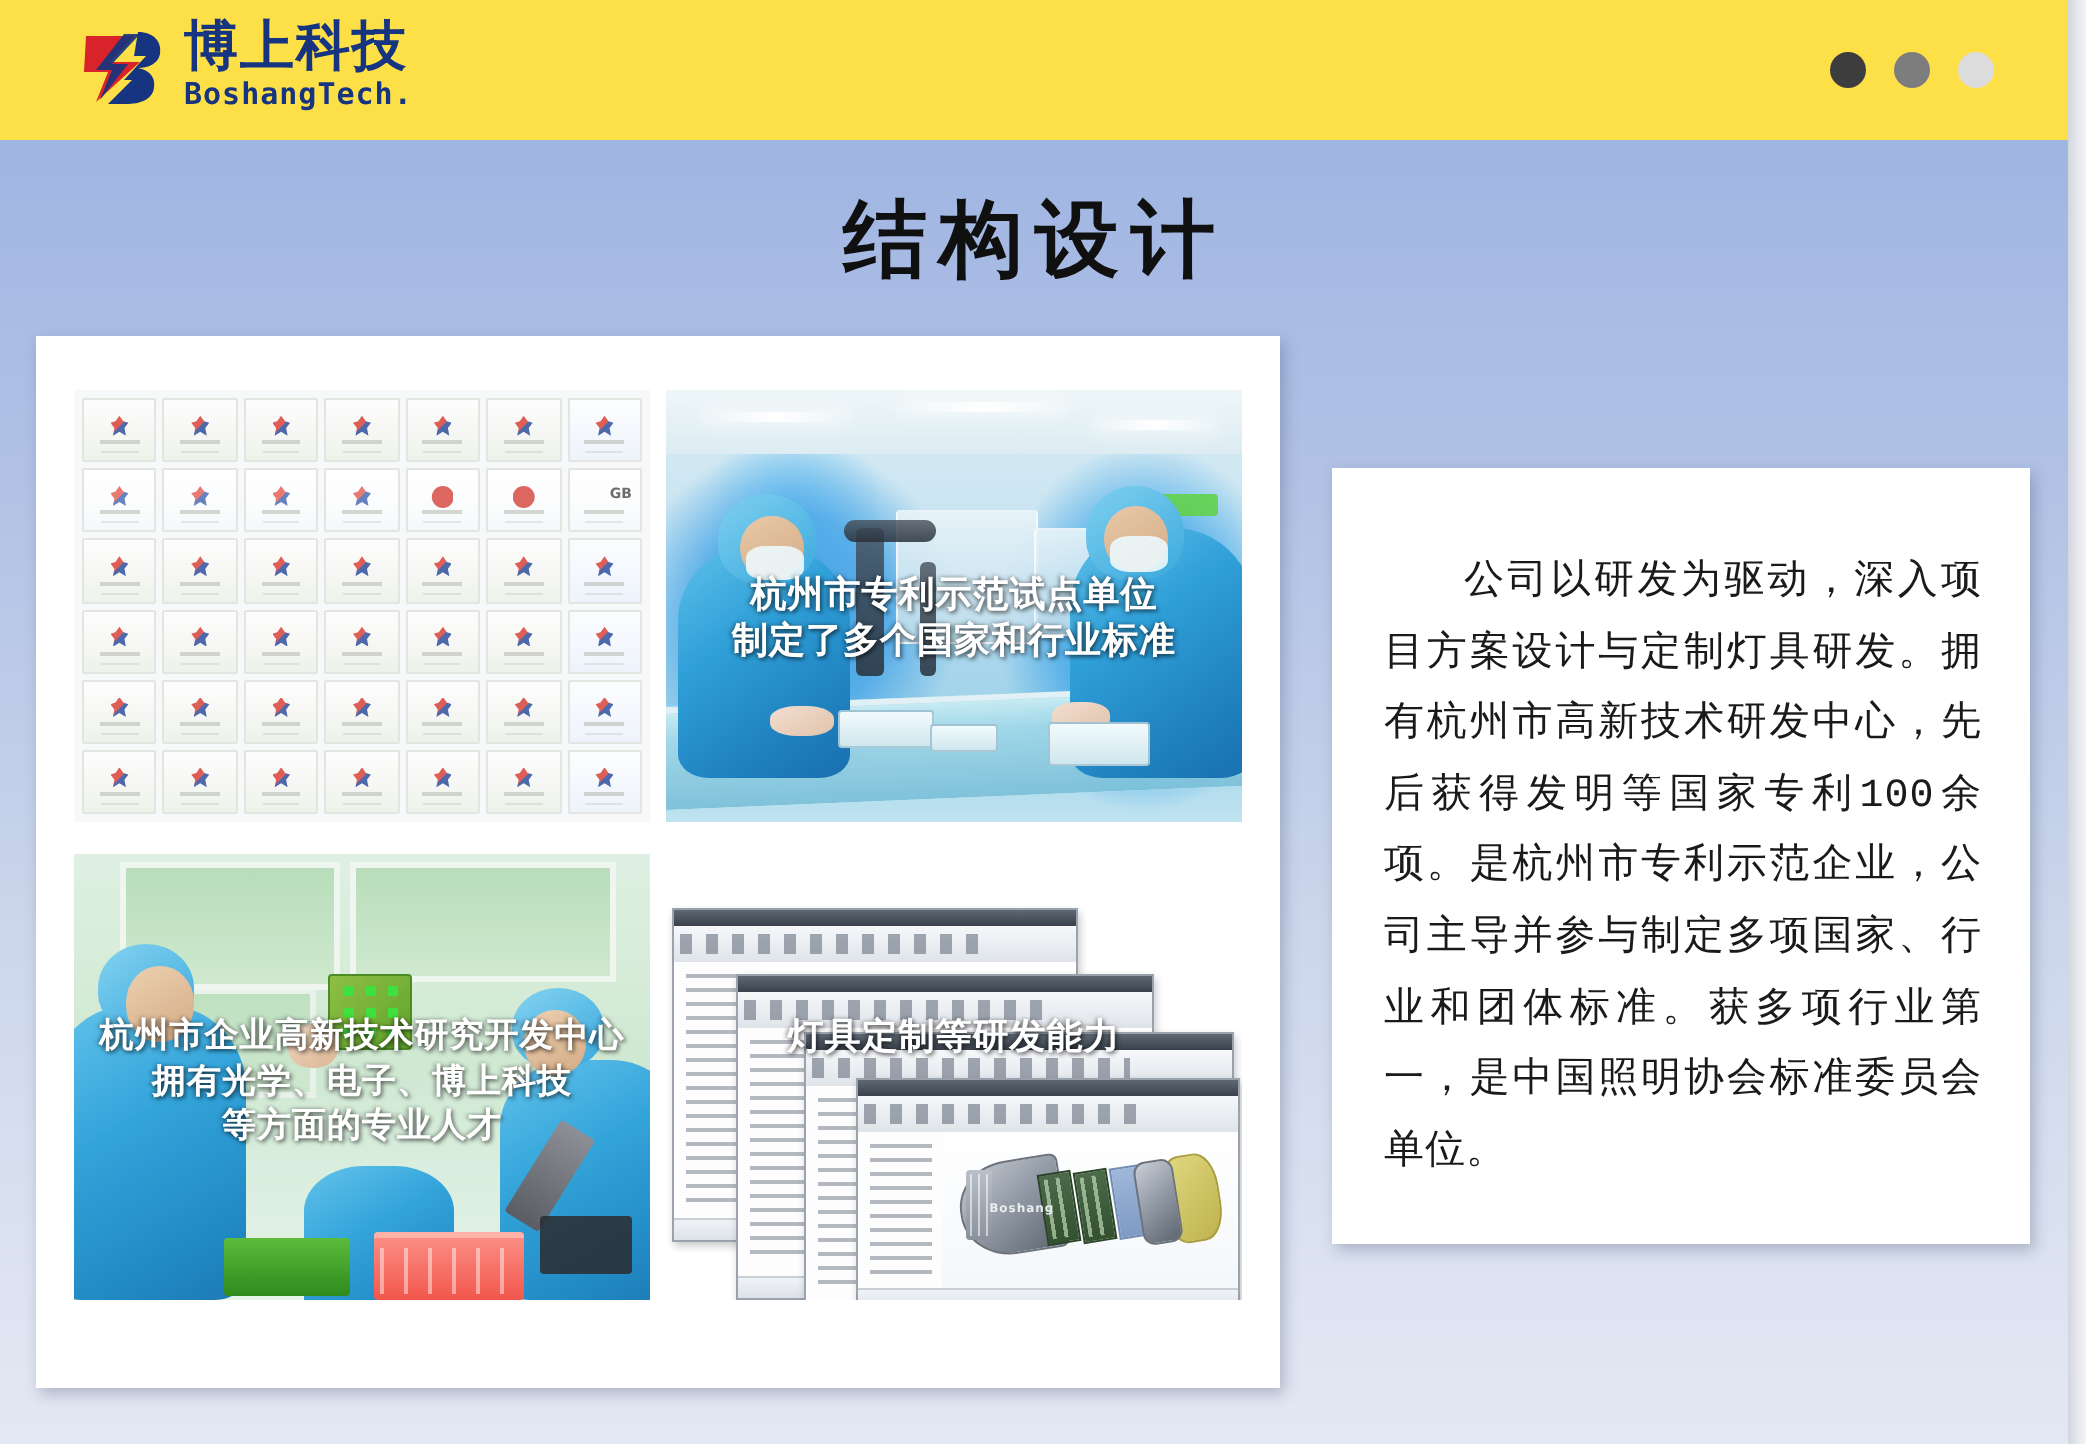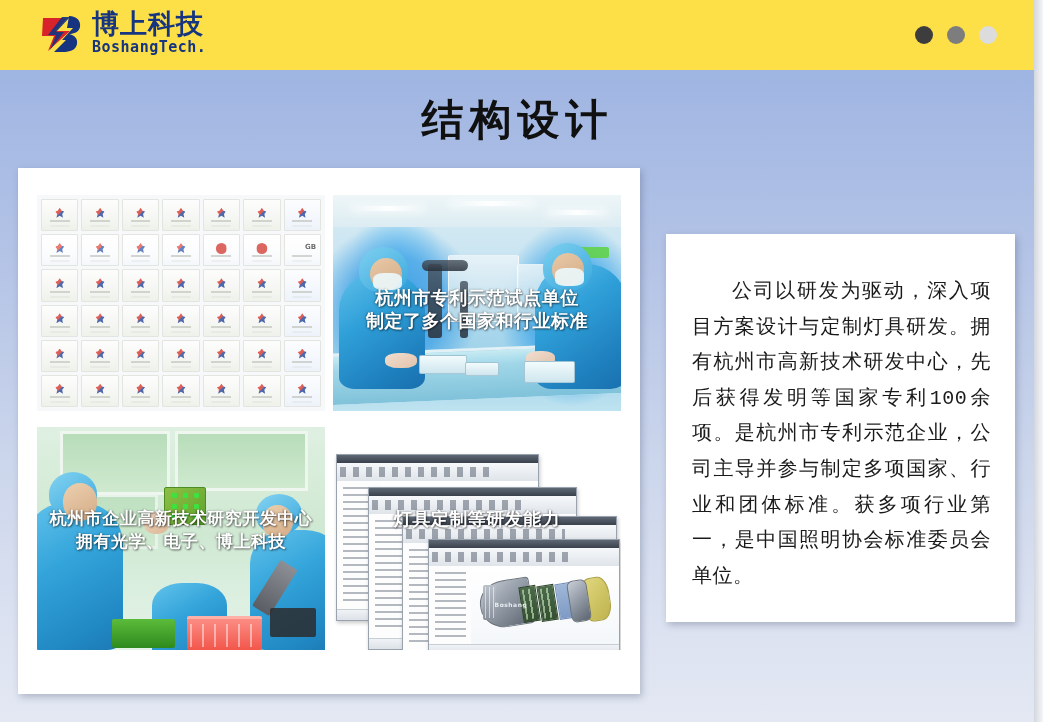--- a/index.html
+++ b/index.html
@@ -657,20 +657,21 @@
           </div>
           <div class="lab-hand" style="left:37%; top:38%; width:9%; height:10%; position:absolute; border-radius:44%; background:linear-gradient(150deg,#f0d8c3,#dcb795);"></div>
           <div class="lab-tool" style="right:14%; bottom:16%; width:7%; height:24%;"></div>
           <div class="lab-dark" style="right:3%; bottom:6%; width:16%; height:13%;"></div>
           <div class="lab-tray" style="left:26%; bottom:1%; width:22%; height:13%;"></div>
           <div class="lab-crate" style="left:52%; bottom:0%; width:26%; height:14%;"></div>
         </div>
         <div class="tile-caption" style="top:36%; font-size:17px;">
           <span class="cap-line">杭州市企业高新技术研究开发中心</span>
           <span class="cap-line">拥有光学、电子、博上科技</span>
+          <span class="cap-line">等方面的专业人才</span>
         </div>
       </div>
 
       <div class="tile">
         <div class="cad">
 
           <div class="cad-win" style="left:1%; top:12%; width:70%; height:74%;">
             <div class="cad-title"></div>
               <div class="cad-ribbon"></div>
             <div class="cad-tree"></div>

